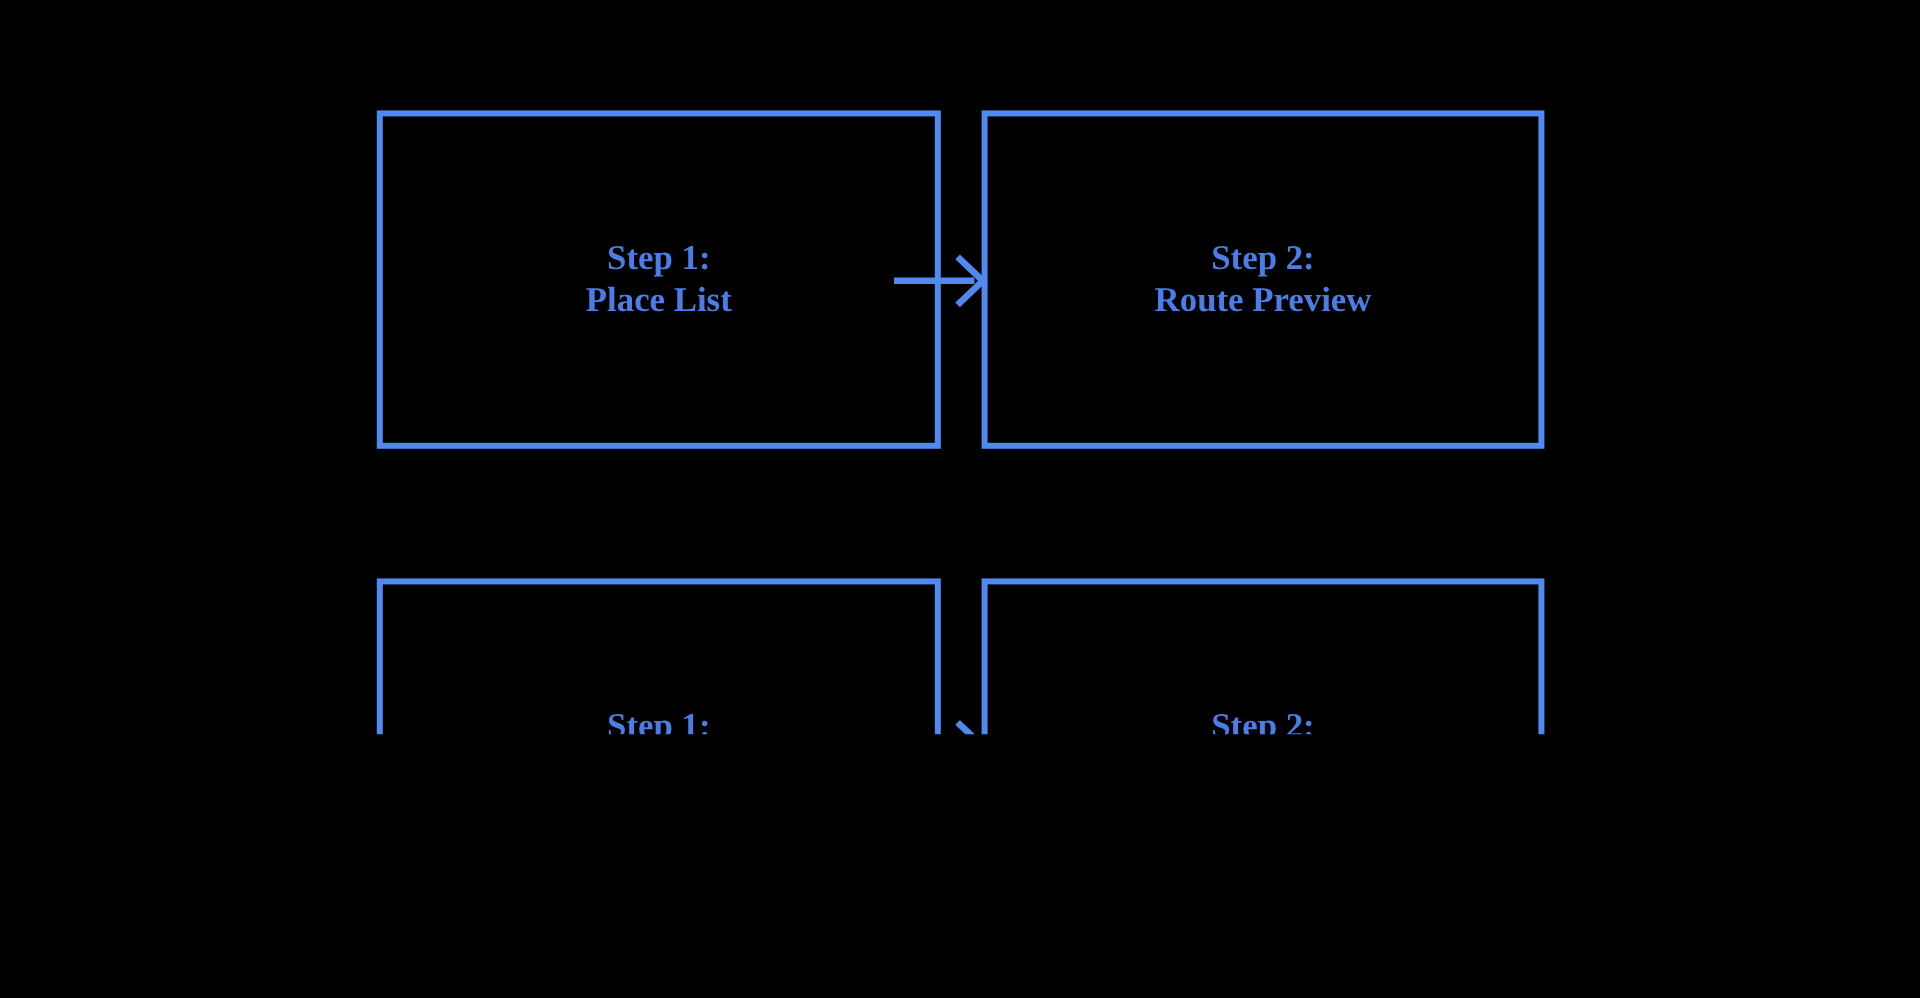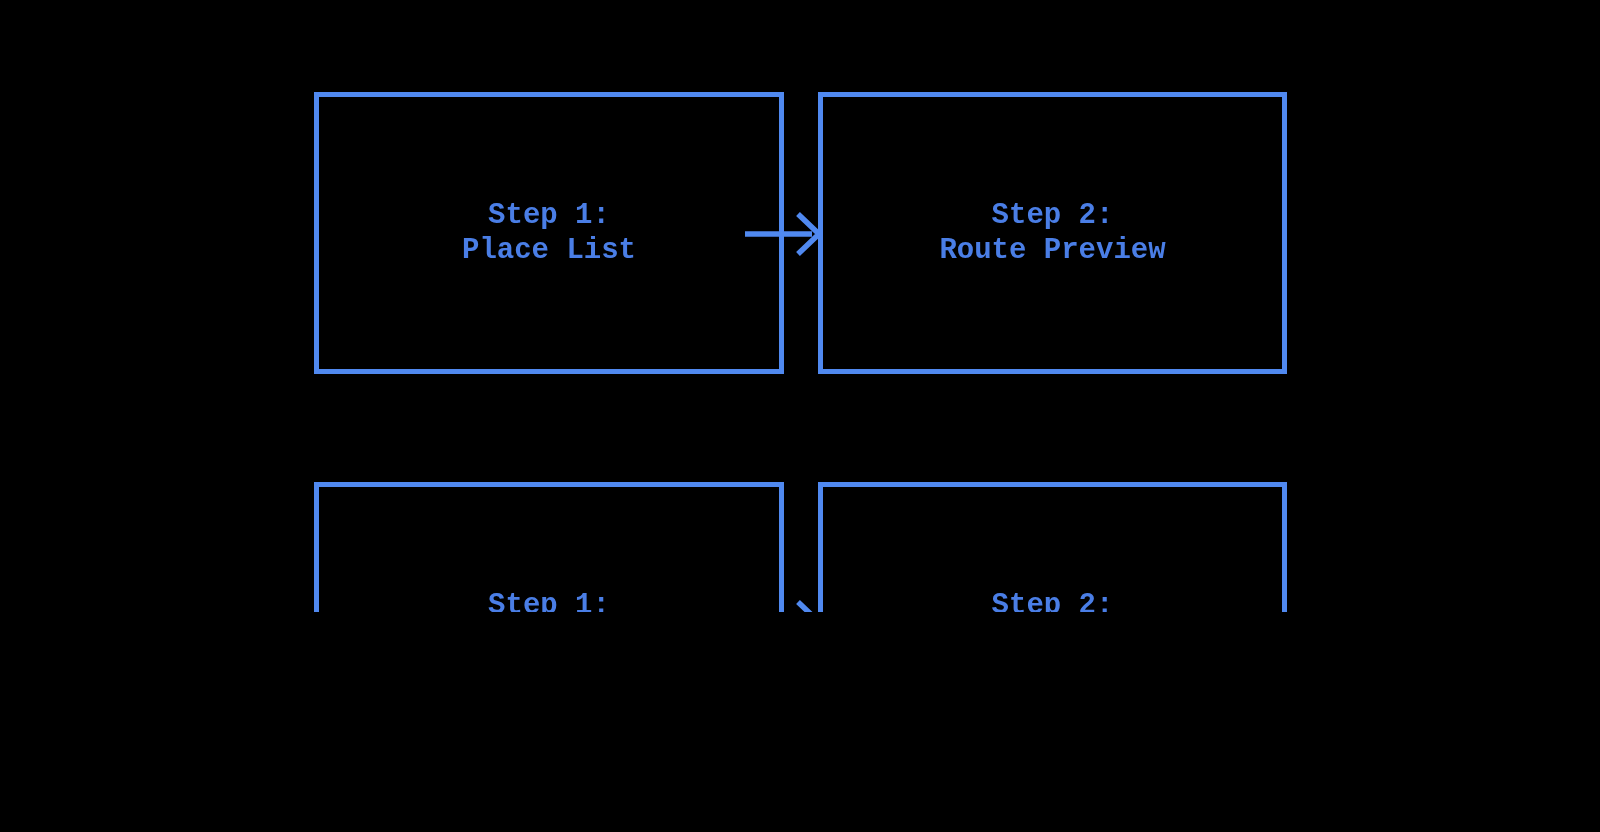--- a/index.html
+++ b/index.html
@@ -6,21 +6,21 @@
     margin: 0;
     padding: 0;
     background: var(--bg, #000);
   }
   .canvas {
     position: relative;
     width: 1600px;
     height: 612px;
     background: var(--bg, #000);
     overflow: hidden;
-    font-family: Liberation Mono, monospace;
+    font-family: Liberation Serif, serif;
   }
   .step-box {
     position: absolute;
     box-sizing: border-box;
     border: 5px solid var(--stroke, #5089F0);
     background: transparent;
     text-align: center;
     padding-top: 101px;
   }
   .box-r1c1 { left: 314px; top: 92px;  width: 470px; height: 282px; }

